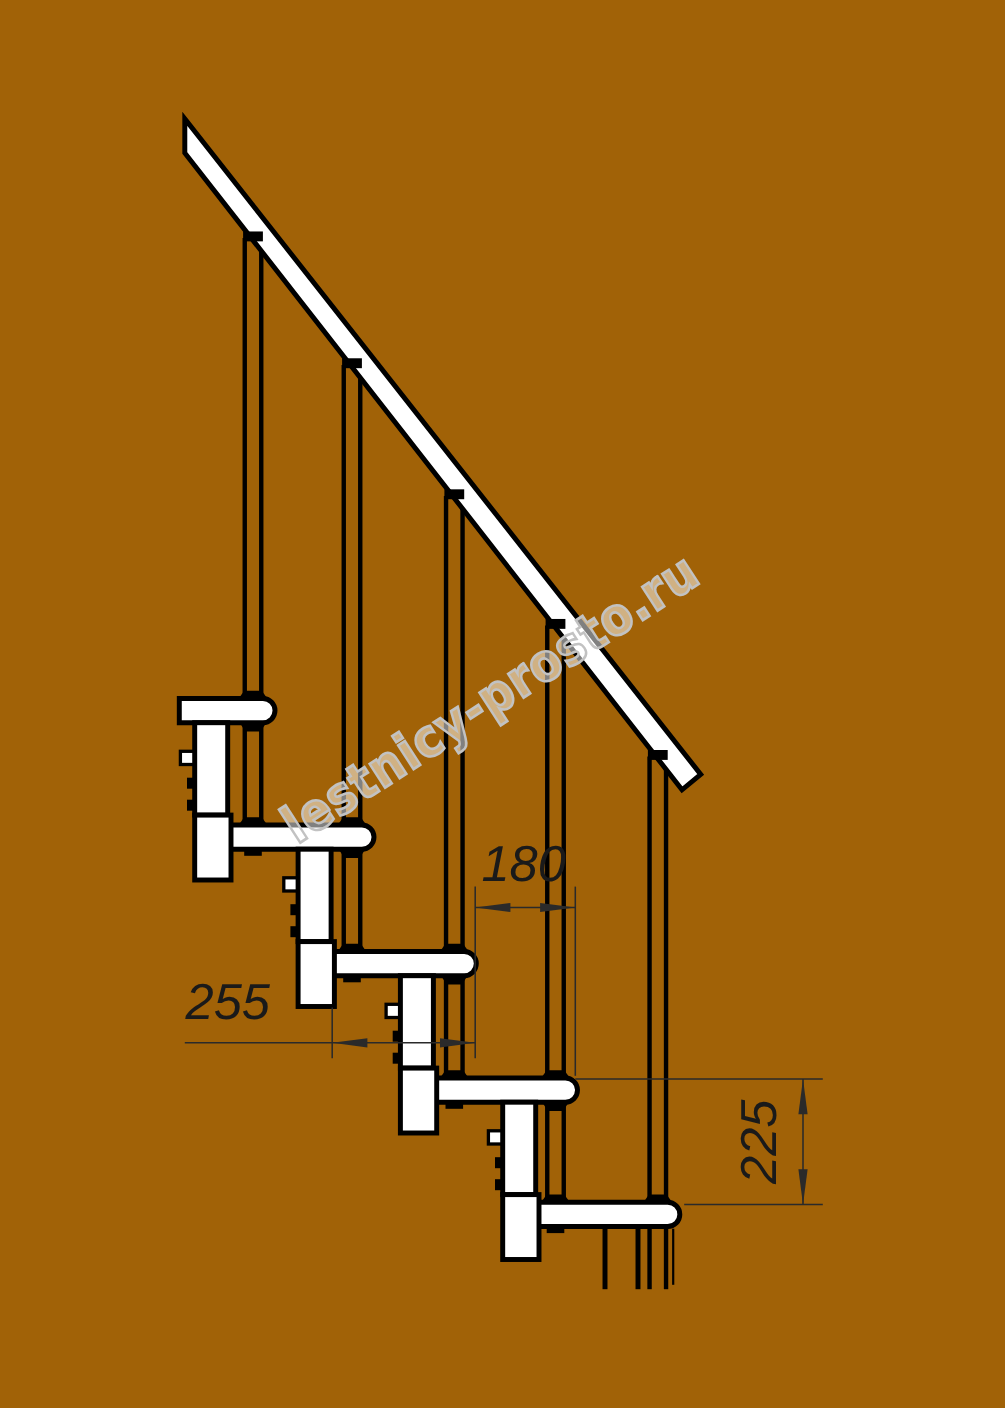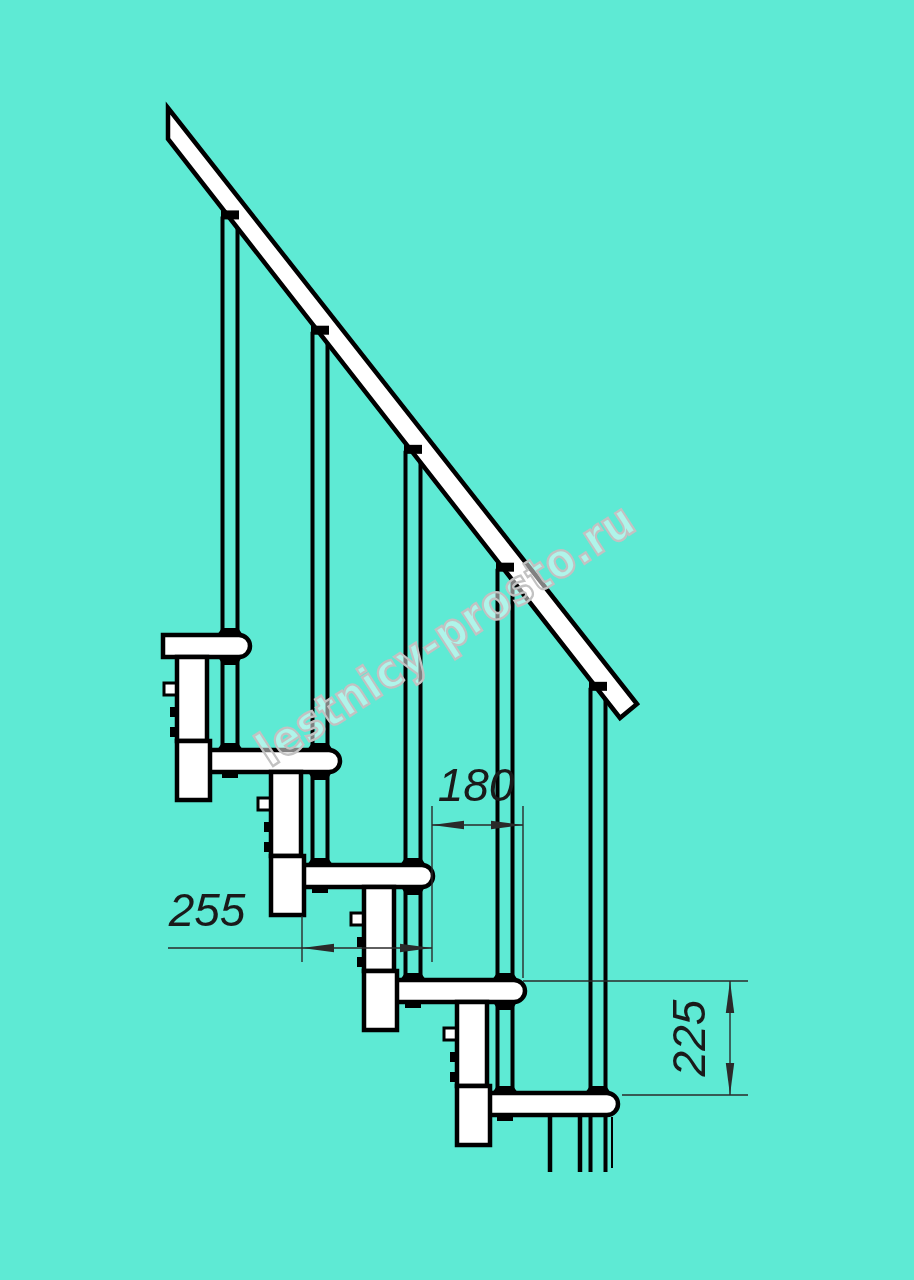--- a/index.html
+++ b/index.html
@@ -1,16 +1,16 @@
 <!DOCTYPE html>
 <html><head>
 <meta charset="utf-8">
 <style>
   html,body{margin:0;padding:0;background:#ffffff;}
-  .page{position:relative;width:914px;height:1280px;background:#5eead4;overflow:hidden;
+  .page{position:relative;width:914px;height:1280px;background:#a16207;overflow:hidden;
         font-family:"Liberation Sans",sans-serif;}
   svg{position:absolute;left:0;top:0;}
   .dim-text{font-family:"Liberation Sans",sans-serif;font-style:italic;font-size:46px;fill:#1a1a1a;}
   .wm-text{font-family:"DejaVu Sans",sans-serif;font-weight:700;font-size:47px;
            fill:rgba(255,255,255,0.5);stroke:#c2c2c2;stroke-width:2.4px;letter-spacing:1px;}
 </style>
 </head>
 <body>
 
 <div class="page">

